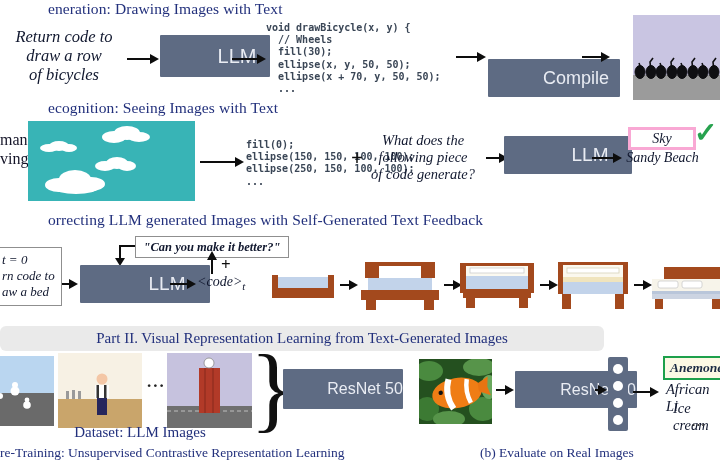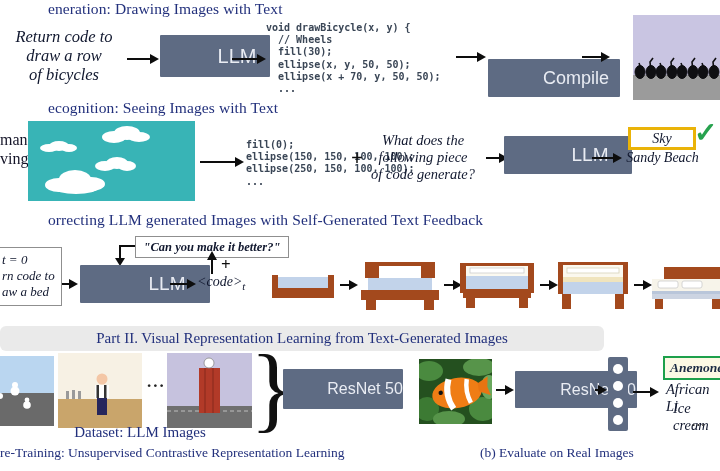--- a/index.html
+++ b/index.html
@@ -135,21 +135,21 @@
 following piece
 of code generate?</div>
 
   <div class="ar" style="left:486px; top:157px; width:14px;"></div>
 
   <div class="chip" style="left:504px; top:136px; width:84px; height:38px; font-size:19px;">LLM</div>
 
   <div class="ar" style="left:592px; top:157px; width:22px;"></div>
 
   <div class="abs answers" style="left:605px; top:109px; width:115px; font-size:14px;">
-    <div class="abs" style="left:23px; top:18px; width:62px; height:17px; border:3px solid #eab308; background:#ffffff; display:flex; align-items:center; justify-content:center;">
+    <div class="abs" style="left:23px; top:18px; width:62px; height:17px; border:3px solid #f9a8d4; background:#ffffff; display:flex; align-items:center; justify-content:center;">
       <span class="it" style="font-size:14px;">Sky</span>
     </div>
     <div class="it" style="margin-top:23px; height:18px;">Terrace</div>
     <div class="it" style="height:18px;">Sandy Beach</div>
   </div>
 
   <div class="abs" style="left:694px; top:116px; font-size:28px; font-weight:bold; color:#27a24e;">✓</div>
 
   <div class="abs navy h-title" style="left:0; top:211px;">orrecting LLM generated Images with Self-Generated Text Feedback</div>
 

